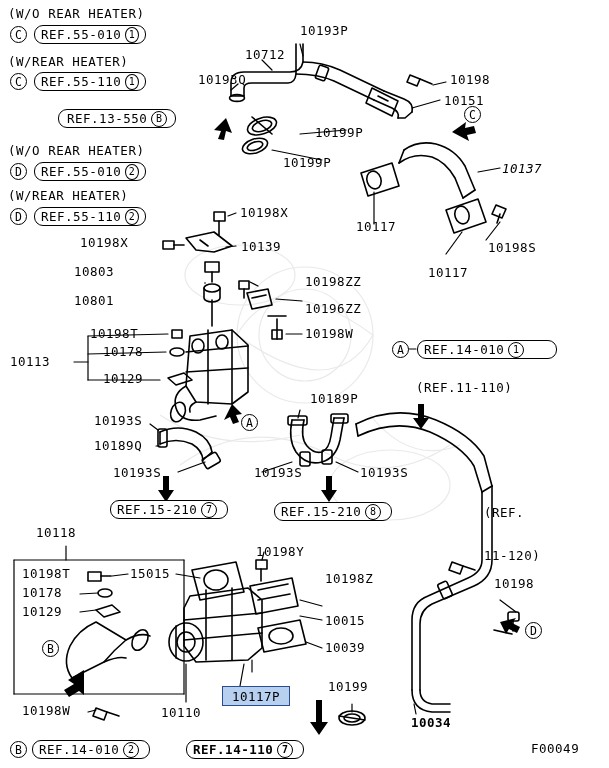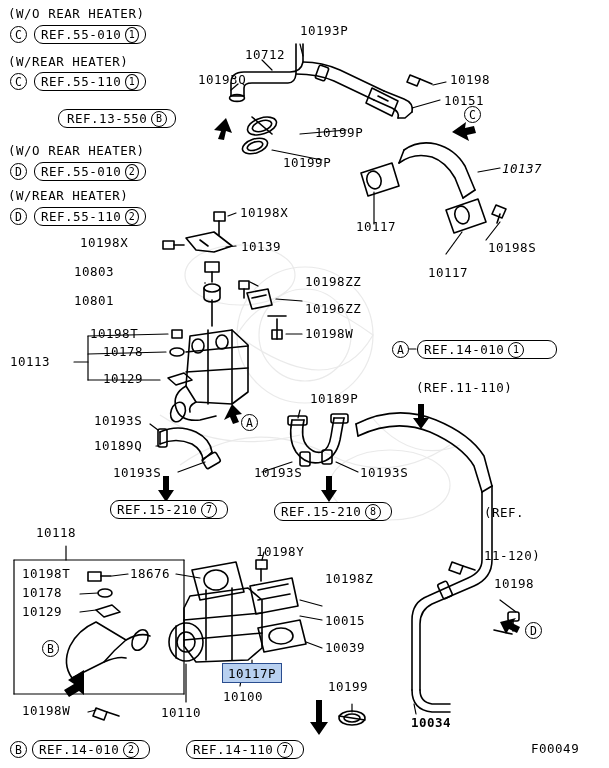--- a/index.html
+++ b/index.html
@@ -398,21 +398,21 @@
   <div class="refbox" style="left:274px; top:502px; width:118px;">
     <span>REF.15-210</span>
     <span class="num">8</span>
   </div>
 
   <div class="refbox" style="left:32px; top:740px; width:118px;">
     <span>REF.14-010</span>
     <span class="num">2</span>
   </div>
 
-  <div class="refbox" style="left:186px; top:740px; width:118px;">
+  <div class="refbox" style="left:186px; top:740px; width:118px;font-weight:bold;">
     <span>REF.14-110</span>
     <span class="num">7</span>
   </div>
 
   <div class="lbl" style="left:416px; top:381px;">(REF.11-110)</div>
   <div class="lbl" style="left:484px; top:506px;">(REF.</div>
   <div class="lbl" style="left:484px; top:549px;">11-120)</div>
 
   <div class="circ" style="left:464px; top:106px;">C</div>
   <div class="circ" style="left:241px; top:414px;">A</div>
@@ -445,29 +445,29 @@
   <div class="lbl" style="left:290px; top:392px;margin-left:20px;">10189P</div>
   <div class="lbl" style="left:94px; top:414px;">10193S</div>
   <div class="lbl" style="left:94px; top:439px;">10189Q</div>
   <div class="lbl" style="left:113px; top:466px;">10193S</div>
   <div class="lbl" style="left:254px; top:466px;">10193S</div>
   <div class="lbl" style="left:360px; top:466px;">10193S</div>
   <div class="lbl" style="left:36px; top:526px;">10118</div>
   <div class="lbl" style="left:22px; top:567px;">10198T</div>
   <div class="lbl" style="left:22px; top:586px;">10178</div>
   <div class="lbl" style="left:22px; top:605px;">10129</div>
-  <div class="lbl" style="left:130px; top:567px;">18676</div>
+  <div class="lbl" style="left:130px; top:567px;">15015</div>
   <div class="lbl" style="left:256px; top:545px;">10198Y</div>
   <div class="lbl" style="left:325px; top:572px;">10198Z</div>
   <div class="lbl" style="left:325px; top:614px;">10015</div>
   <div class="lbl" style="left:325px; top:641px;">10039</div>
   <div class="lbl" style="left:494px; top:577px;">10198</div>
   <div class="lbl" style="left:328px; top:680px;">10199</div>
   <div class="lbl" style="left:411px; top:716px;font-weight:bold;">10034</div>
   <div class="lbl" style="left:223px; top:690px;">10100</div>
   <div class="lbl" style="left:161px; top:706px;text-align:right;">10110</div>
   <div class="lbl" style="left:22px; top:704px;">10198W</div>
 
-  <div class="hl" style="left:222px; top:663px; width:60px; height:20px;">10117P</div>
+  <div class="hl" style="left:222px; top:686px; width:68px; height:20px;">10117P</div>
 
   <div class="lbl" style="left:531px; top:742px;">F00049</div>
 
 </div>
 
 </body></html>

